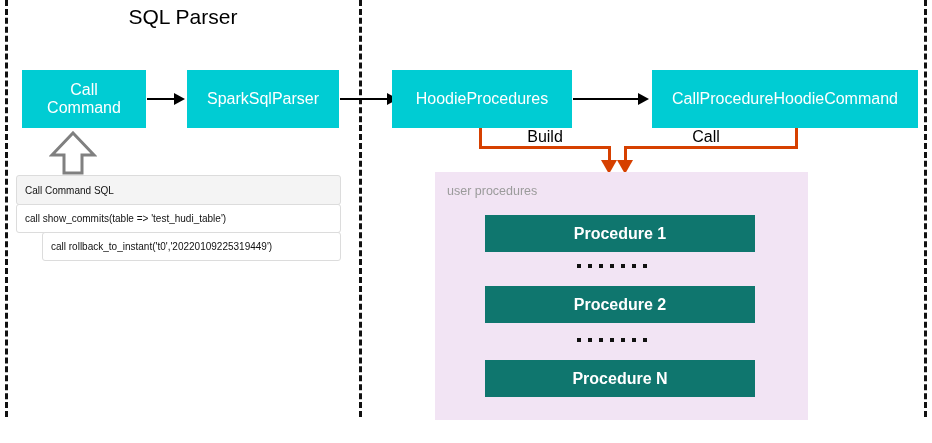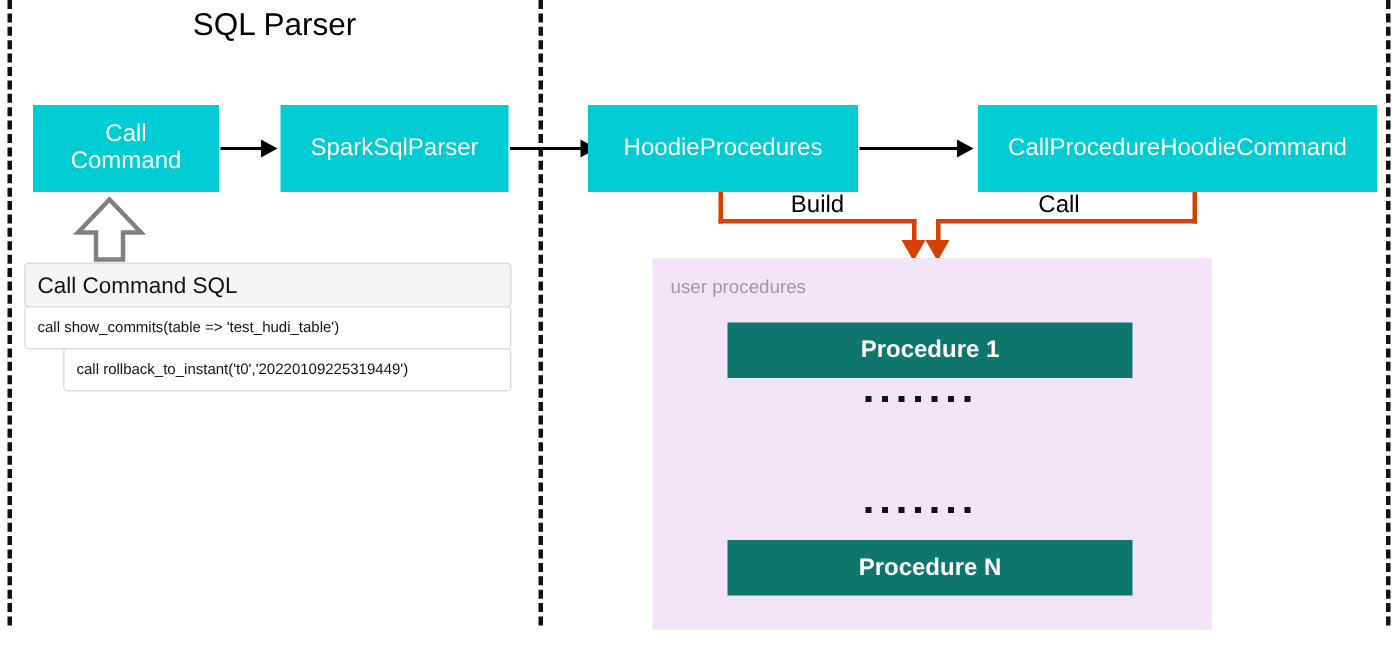--- a/index.html
+++ b/index.html
@@ -79,21 +79,21 @@
     font-size: 10px;
     color: #111111;
     display: flex;
     align-items: center;
     padding-left: 8px;
     white-space: nowrap;
     overflow: hidden;
   }
   .sql-row.header {
     background: #f4f4f4;
-    font-size: 15px;
+    font-size: 10px;
   }
   
   .orange-seg {
     position: absolute;
     background: #d64000;
   }
   .orange-head {
     position: absolute;
     width: 0;
     height: 0;
@@ -205,20 +205,21 @@
   <div class="dots" style="left:577px; top:264px;">
     <i></i>
       <i></i>
       <i></i>
       <i></i>
       <i></i>
       <i></i>
       <i></i>
   </div>
 
+  <div class="proc-box" style="left:485px; top:286px; width:270px; height:37px;">Procedure 2</div>
 
   <div class="dots" style="left:577px; top:338px;">
     <i></i>
       <i></i>
       <i></i>
       <i></i>
       <i></i>
       <i></i>
       <i></i>
   </div>

